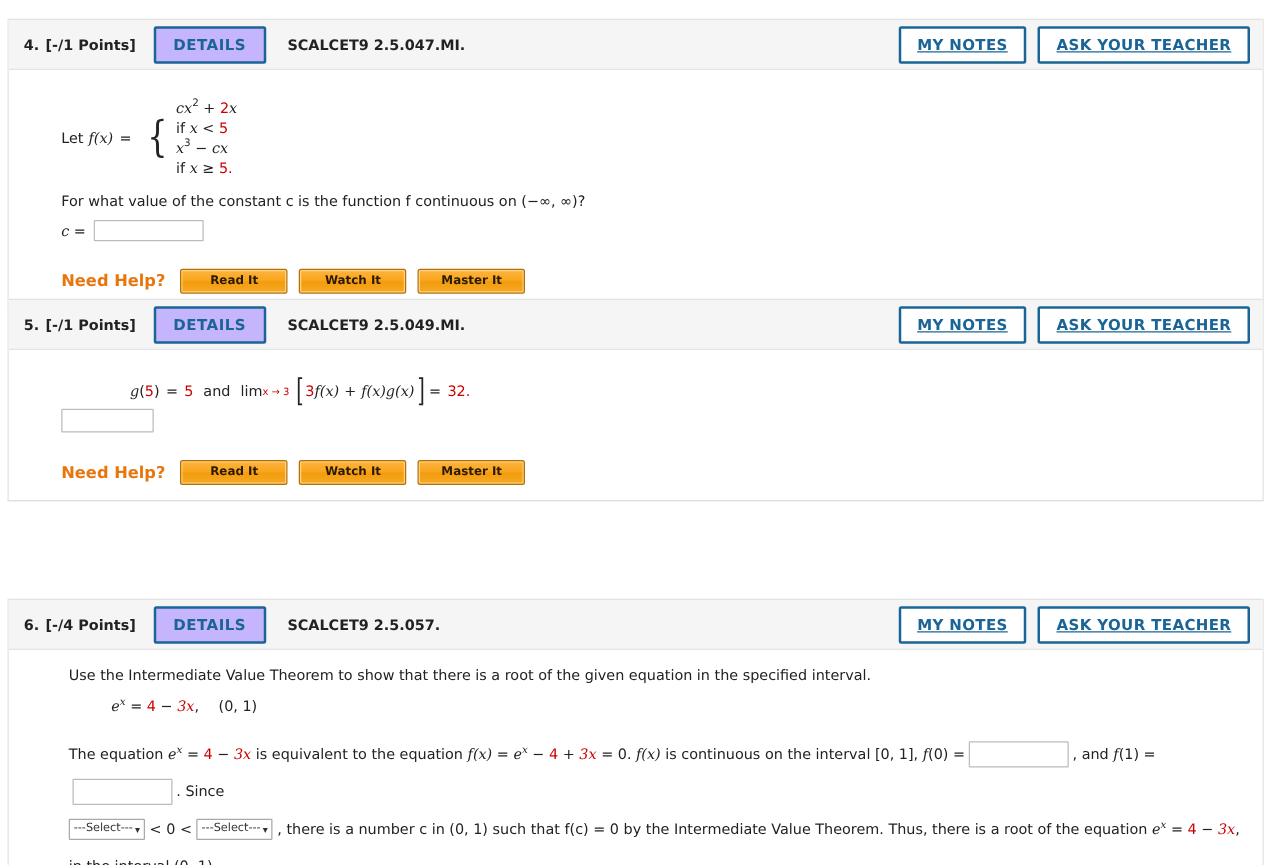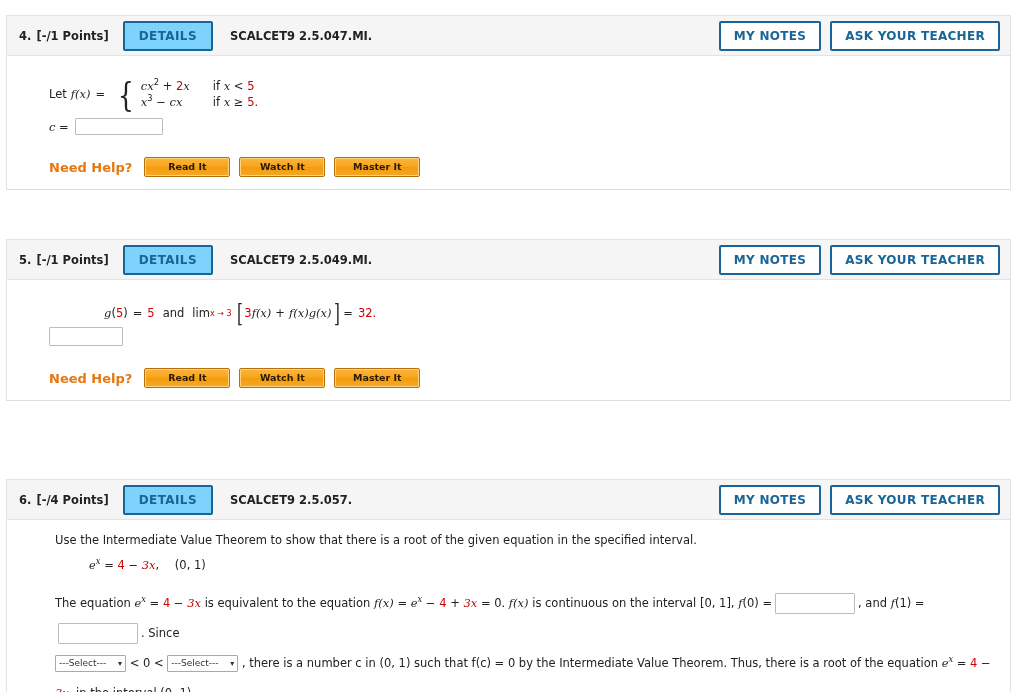--- a/index.html
+++ b/index.html
@@ -40,21 +40,21 @@
   }
   .q-points {
     font-size: 11.5px;
     font-weight: bold;
     color: #222;
     margin-right: 14px;
     white-space: nowrap;
   }
   .details-btn {
     border: 2px solid #1a6496;
-    background: #7dd3fc;
+    background: #c4b5fd;
     color: #1a6496;
     font-size: 12px;
     font-weight: bold;
     letter-spacing: 0.4px;
     padding: 7px 14px;
     border-radius: 2px;
     cursor: pointer;
     font-family: "DejaVu Sans", "Liberation Sans", sans-serif;
     line-height: 1;
   }
@@ -72,20 +72,21 @@
     color: #1a6496;
     font-size: 12px;
     font-weight: bold;
     letter-spacing: 0.3px;
     padding: 7px 13px;
     border-radius: 2px;
     cursor: pointer;
     margin-left: 9px;
     font-family: "DejaVu Sans", "Liberation Sans", sans-serif;
     line-height: 1;
+    text-decoration: underline;
   }
 
   
   .card-body {
     position: relative;
     padding: 14px 16px 12px 42px;
     font-size: 11.5px;
     color: #222;
   }
   .stmt { font-size: 11.5px; line-height: 1.45; color: #222; }
@@ -99,21 +100,21 @@
   .brace {
     font-size: 34px;
     line-height: 30px;
     font-family: "DejaVu Serif", "Liberation Serif", serif;
     font-weight: 300;
     margin: 0 4px 0 5px;
     color: #222;
     transform: scaleX(0.75);
   }
   .piece-lines { display: inline-block; }
-  .piece-line { display: flex; white-space: nowrap; line-height: 16px; font-size: 11.5px; }
+  .piece-line { display: flex; white-space: nowrap; line-height: 16px; font-size: 11.5px; flex-direction: column; }
   .piece-expr { width: 72px; }
   .piece-cond { }
 
   .q-text { margin-top: 12px; font-size: 11.5px; }
 
   .ans-row { margin-top: 8px; display: flex; align-items: center; }
   .ans-label { margin-right: 6px; font-size: 11.5px; }
   .ansbox {
     border: 1px solid #bcbcbc;
     background: #ffffff;
@@ -175,21 +176,21 @@
     width: 80px;
     margin: 0 3px;
   }
   .sel {
     display: inline-block;
     vertical-align: middle;
     position: relative;
     border: 1px solid #a9a9a9;
     background: #ffffff;
     height: 17px;
-    width: 71px;
+    width: 61px;
     font-size: 9px;
     color: #333;
     line-height: 15px;
     padding: 0 14px 0 3px;
     border-radius: 1px;
     cursor: pointer;
     white-space: nowrap;
     overflow: hidden;
   }
   .sel .chev {
@@ -230,20 +231,21 @@
               <span class="piece-cond"><span>if</span> <span class="mathi">x</span> <span>&lt;</span> <span class="red">5</span></span>
             </span>
             <span class="piece-line">
               <span class="piece-expr"><span class="mathi">x</span><sup>3</sup> <span>−</span> <span class="mathi">c</span><span class="mathi">x</span></span>
               <span class="piece-cond"><span>if</span> <span class="mathi">x</span> <span>≥</span> <span class="red">5.</span></span>
             </span>
           </span>
         </span>
       </div>
 
+      <div class="q-text">For what value of the constant c is the function f continuous on (−∞, ∞)?</div>
 
       <div class="ans-row">
         <span class="ans-label mathi">c  =</span>
         <input class="ansbox wide" type="text" value="" style="">
       </div>
 
       <div class="need-help">
         <span class="need-help-label">Need Help?</span>
         <span class="help-btn">Read It</span>
         <span class="help-btn">Watch It</span>

